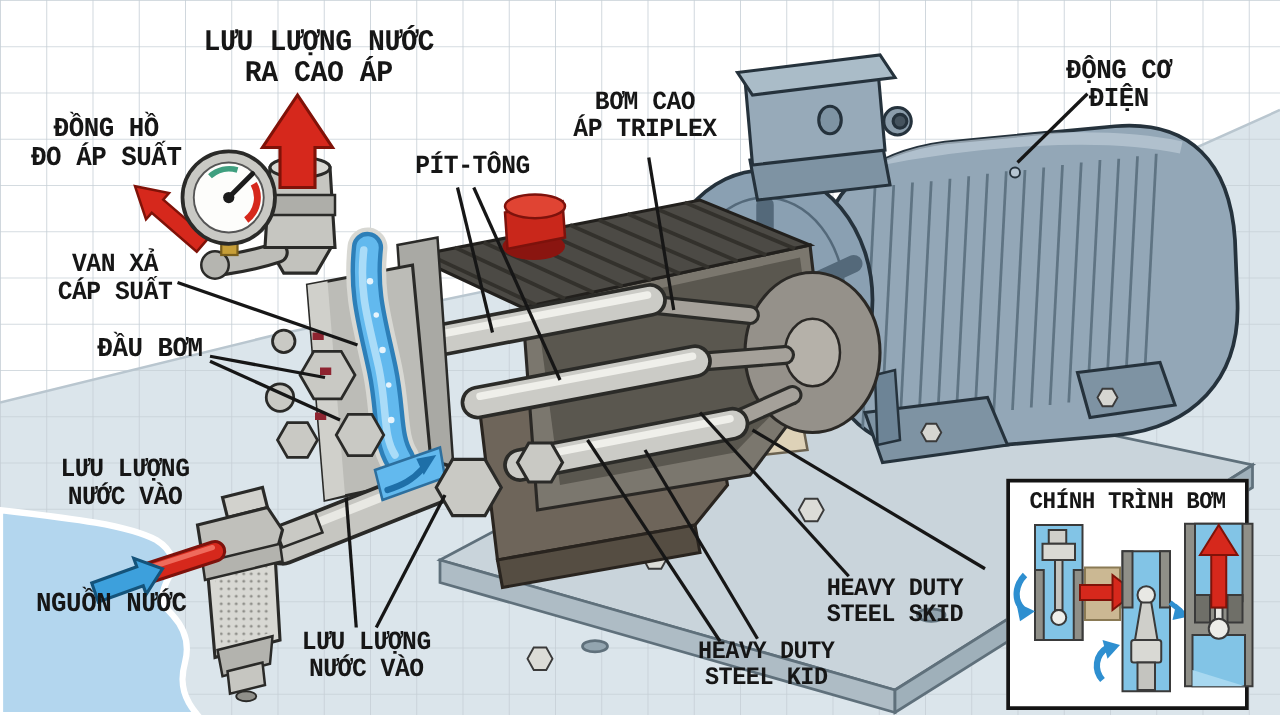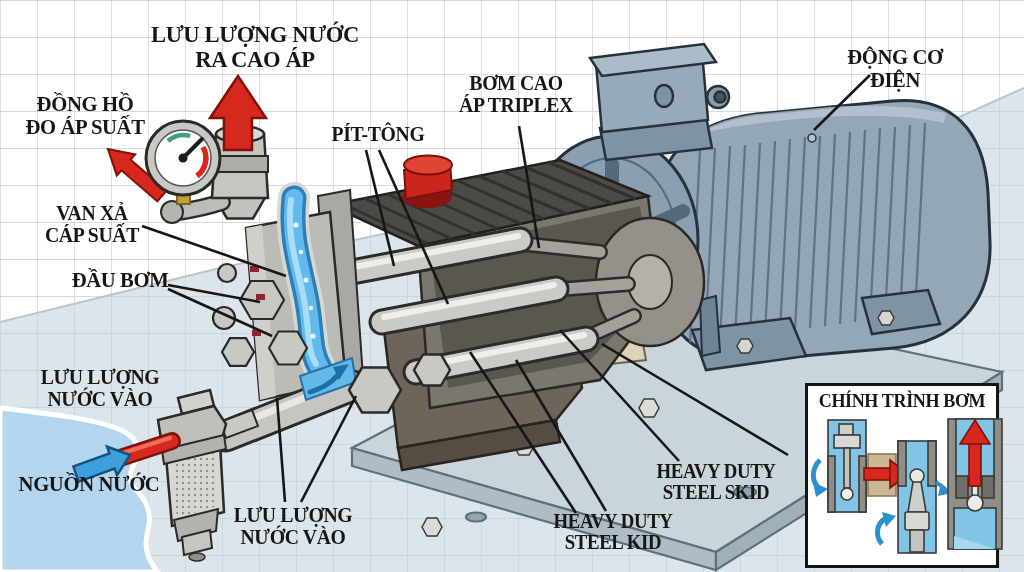--- a/index.html
+++ b/index.html
@@ -1,17 +1,17 @@
 <!DOCTYPE html>
 <html><head>
 <meta charset="utf-8">
 <style>
   html,body{margin:0;padding:0;background:#e8e8e8;}
   #stage{position:relative;width:1024px;height:572px;overflow:hidden;background:#ffffff;
-         font-family:Liberation Serif, serif;}
+         font-family:Liberation Mono, monospace;}
   #art{position:absolute;left:0;top:0;}
   .lbl{position:absolute;transform:translateX(-50%) scaleX(.94);text-align:center;
        font-weight:800;color:#161616;line-height:1.06;white-space:pre-line;
        letter-spacing:-.4px;}
   .s24{font-size:24px}.s22{font-size:22px}.s21{font-size:21px}.s20{font-size:20px}
   #inset{position:absolute;left:805px;top:383px;width:194px;height:185px;
          background:#ffffff;border:3.5px solid #141414;box-sizing:border-box;}
   #inset .ititle{position:absolute;left:0;top:4px;width:100%;text-align:center;
          font-weight:800;font-size:19px;color:#161616;letter-spacing:-.4px;
          transform:scaleX(.95);}

